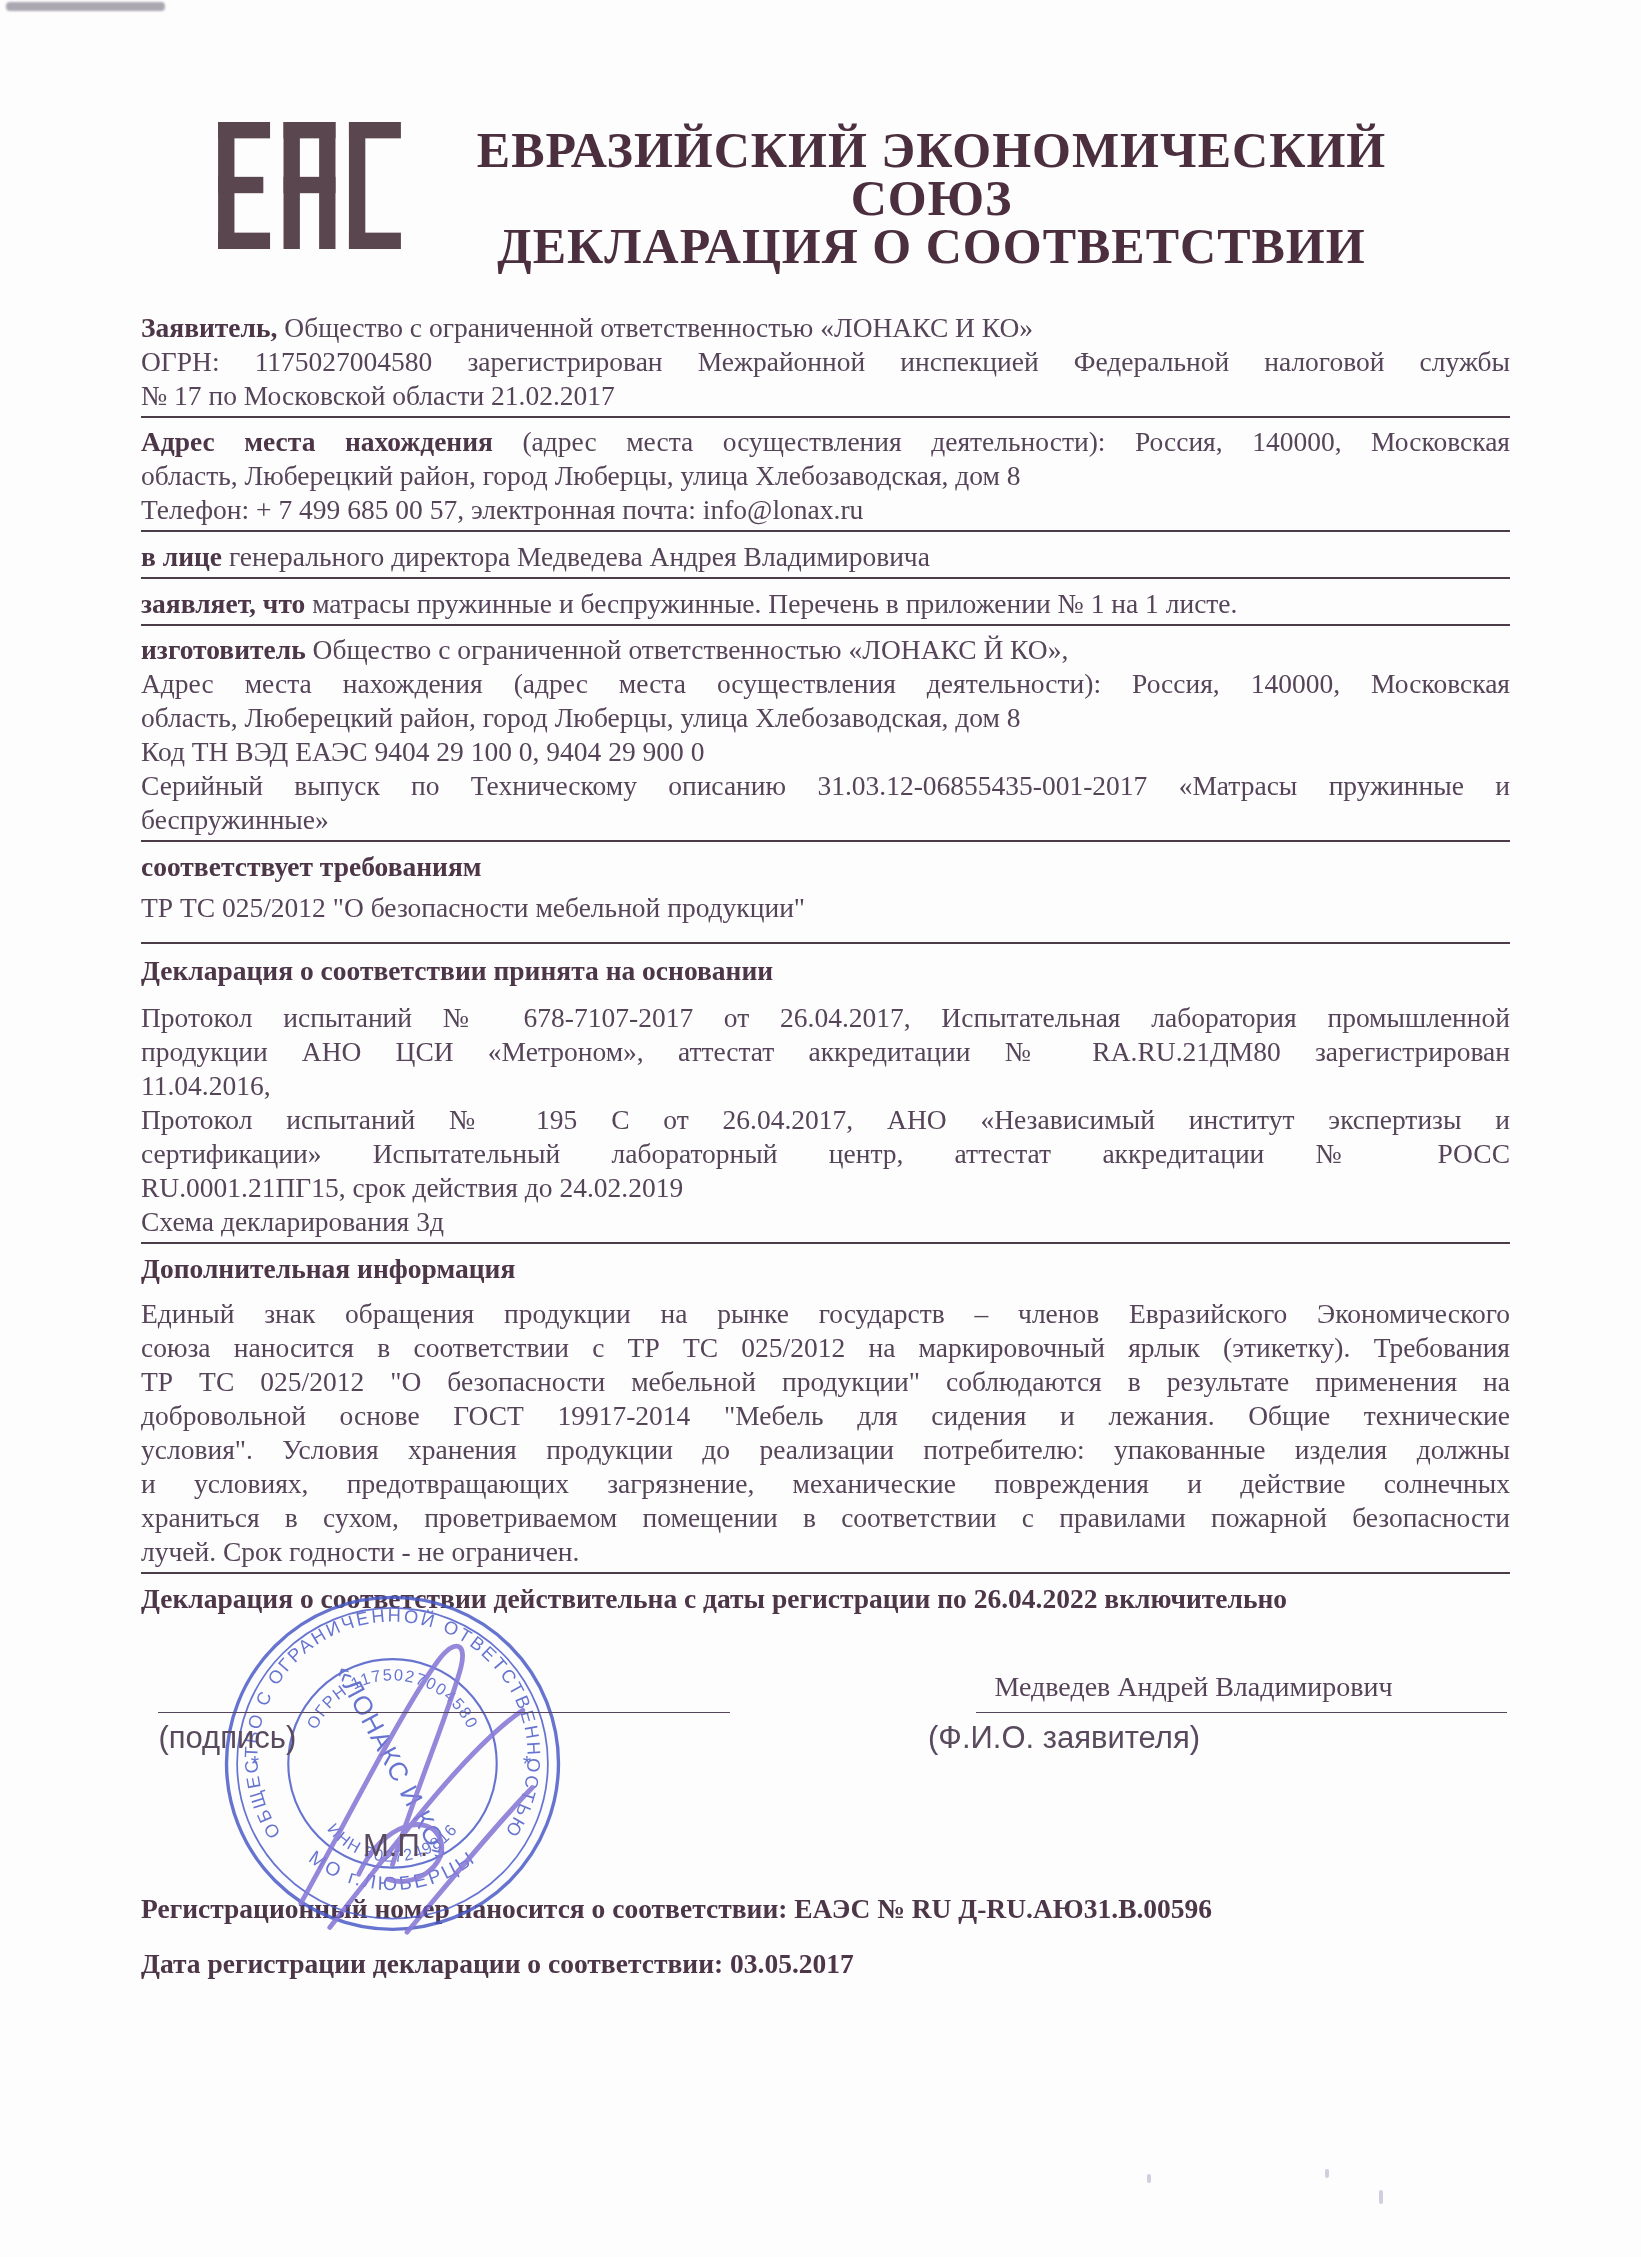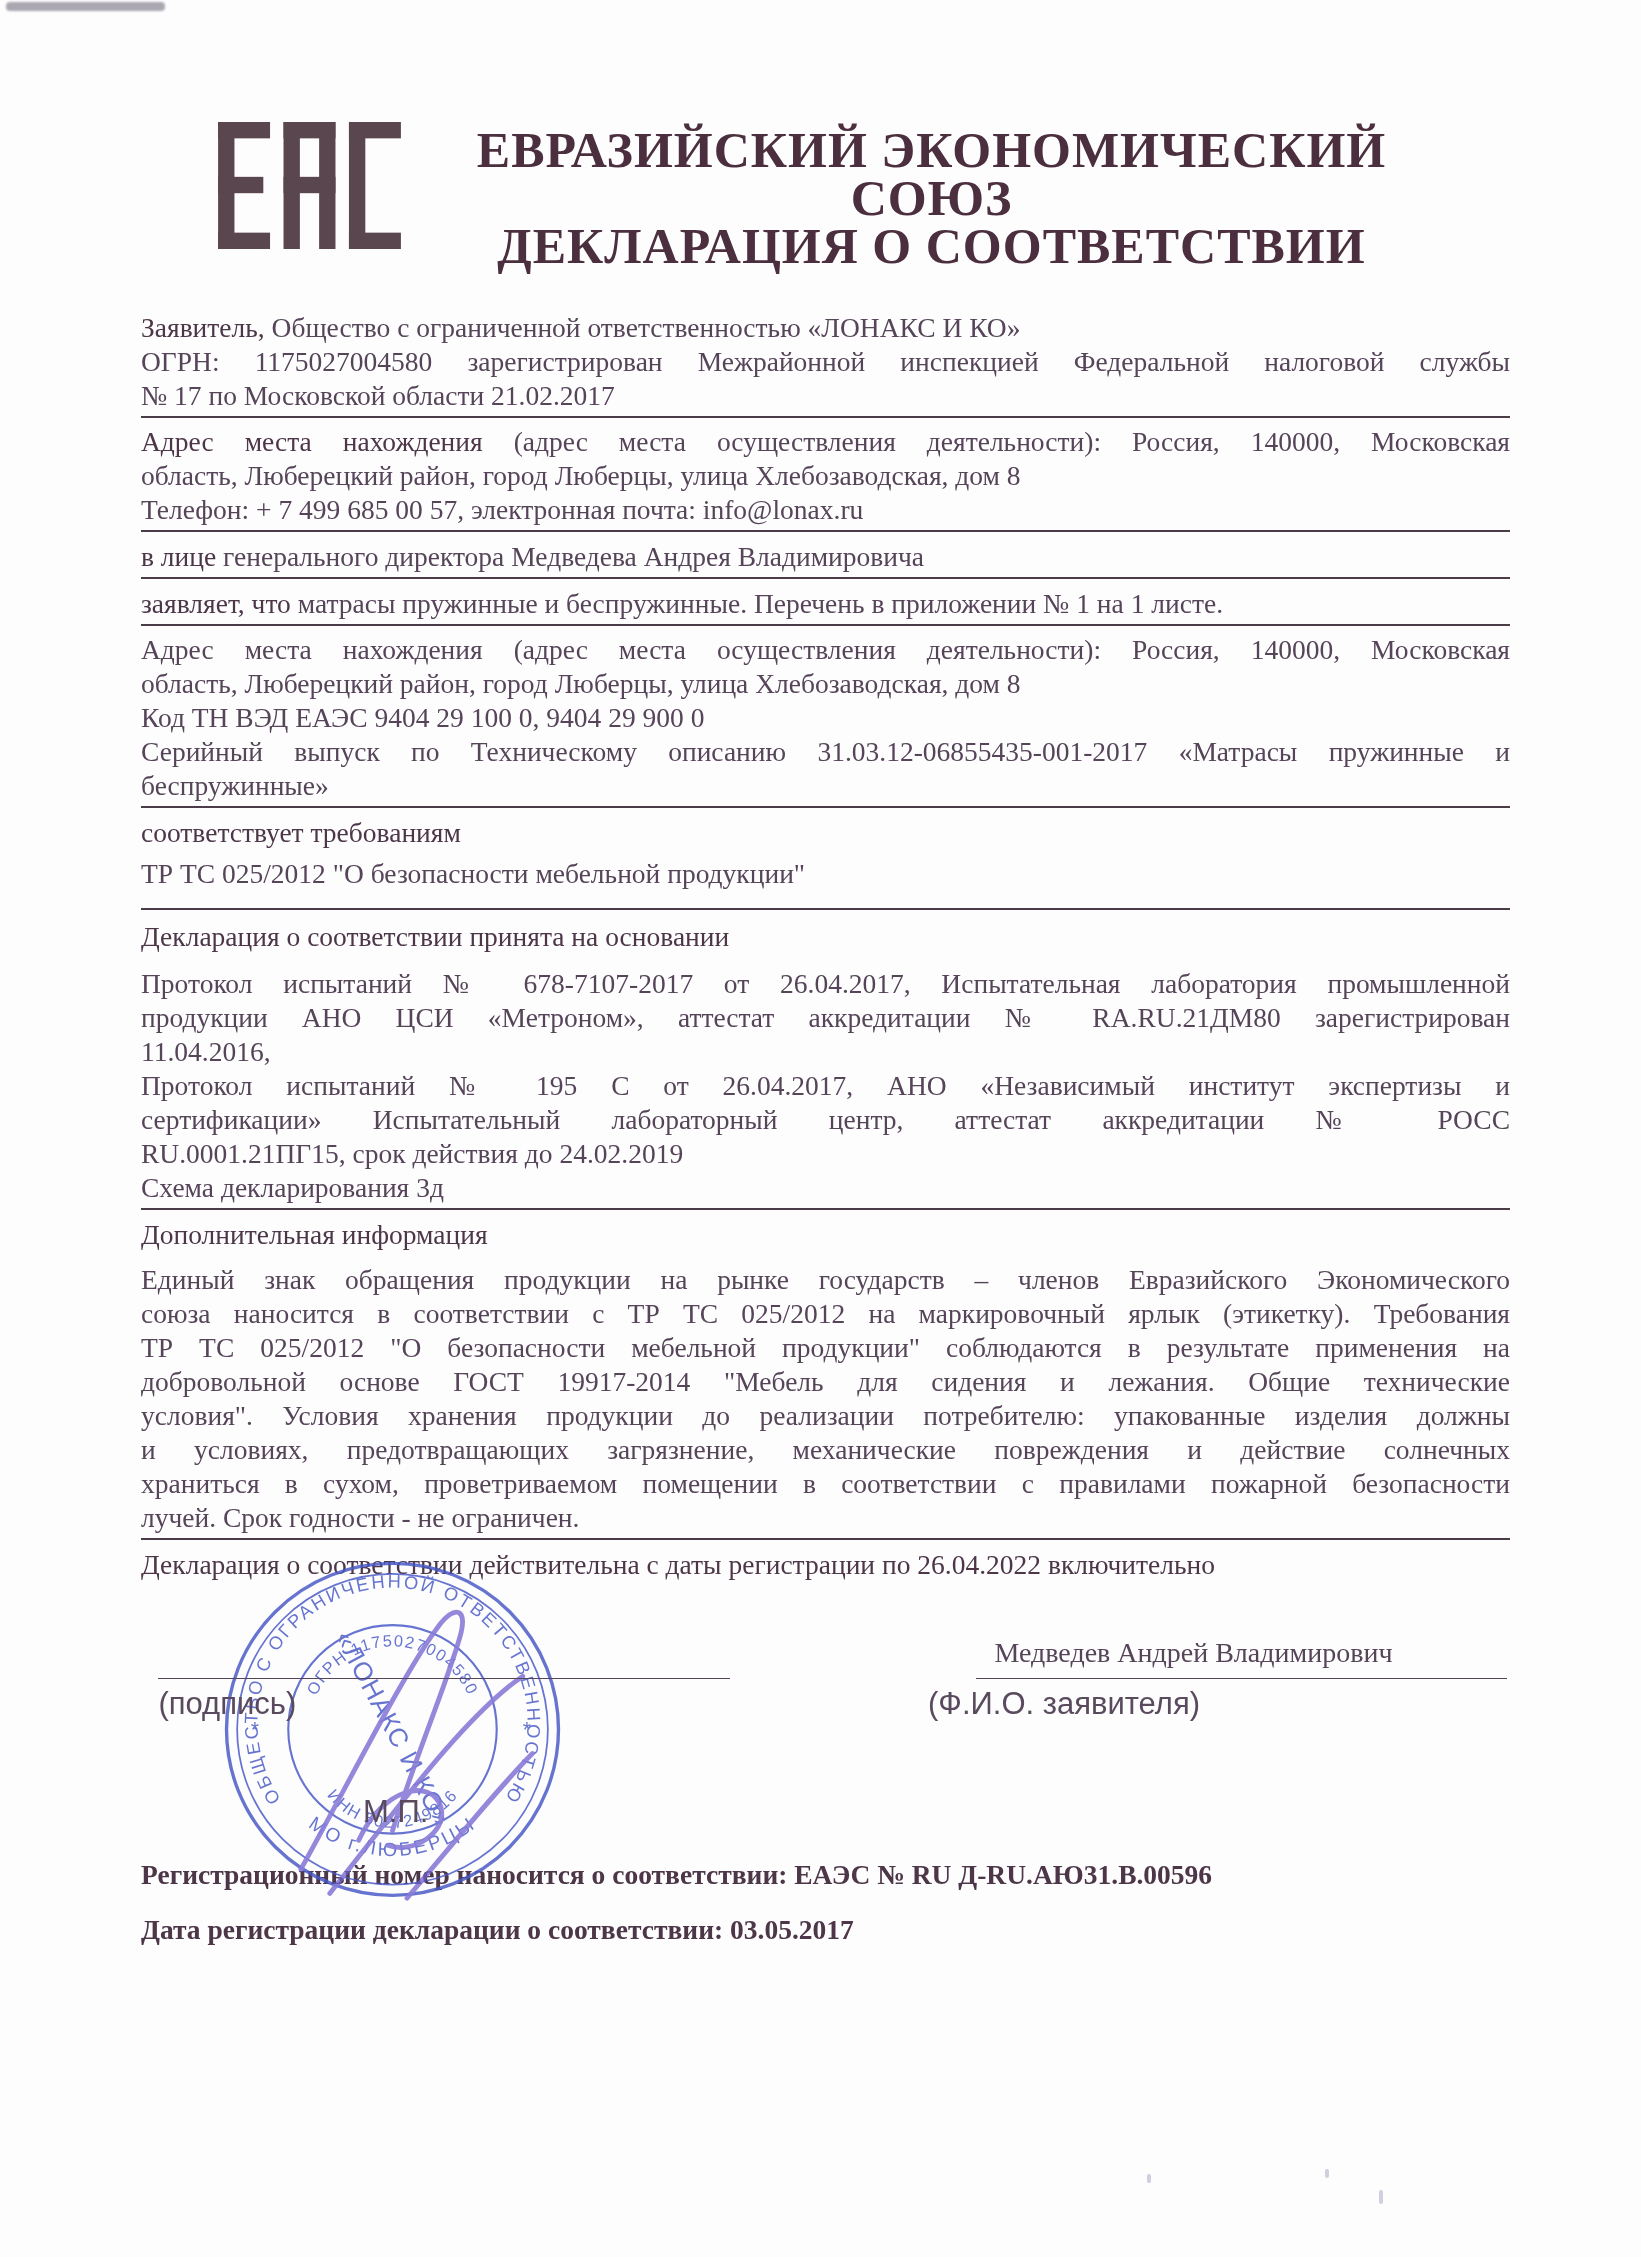--- a/index.html
+++ b/index.html
@@ -15,21 +15,21 @@
   .header { display:flex; margin-top:122px; align-items:flex-start; }
   .logo-box { margin-left:77px; width:183px; height:127px; flex:0 0 auto; }
   .titles { flex:1 1 auto; text-align:center; margin-right:48px; padding-top:3.9px;
     font-weight:bold; font-size:50px; line-height:48px; letter-spacing:1px; color:#4b2f3e; }
 
   
   .sec { margin-top:7.7px; }
   .sec.first { margin-top:41px; }
   .line { font-size:27.5px; line-height:34px; }
   .jl { text-align:justify; text-align-last:justify; }
-  b, .b { font-weight:normal; color:#4c3648; }
+  b, .b { font-weight:bold; color:#4c3648; }
   .rule { border-top:2.4px solid #4c3b49; margin-top:2.9px; }
   .gap8 { height:7.7px; }
   .gap14 { height:13.5px; }
 
   
   .sig-block { position:relative; height:270px; margin-top:7.7px; }
   .sigline { position:absolute; border-top:1.9px solid #55445a; }
   .caption { position:absolute; font-family:"Liberation Sans", sans-serif; font-size:31px; color:#5a4a5e; }
   .name { position:absolute; font-size:28px; text-align:center; color:#564459; }
   .stamp-svg { position:absolute; left:68px; top:-43px; width:367px; height:386px; opacity:.82; }
@@ -95,20 +95,21 @@
       <div class="line"><b>в лице</b><span> генерального директора Медведева Андрея Владимировича</span></div>
       <div class="rule"></div>
     </div>
 
     <div class="sec">
       <div class="line"><b>заявляет, что</b><span> матрасы пружинные и беспружинные. Перечень в приложении № 1 на 1 листе.</span></div>
       <div class="rule"></div>
     </div>
 
     <div class="sec">
+      <div class="line"><b>изготовитель</b><span> Общество с ограниченной ответственностью «ЛОНАКС Й КО»,</span></div>
       <div class="line jl">Адрес места нахождения (адрес места осуществления деятельности): Россия, 140000, Московская</div>
       <div class="line">область, Люберецкий район, город Люберцы, улица Хлебозаводская, дом 8</div>
       <div class="line">Код ТН ВЭД ЕАЭС  9404 29 100 0, 9404 29 900 0</div>
       <div class="line jl">Серийный выпуск  по Техническому описанию 31.03.12-06855435-001-2017 «Матрасы пружинные и</div>
       <div class="line">беспружинные»</div>
       <div class="rule"></div>
     </div>
 
     <div class="sec">
       <div class="line b">соответствует требованиям</div>

